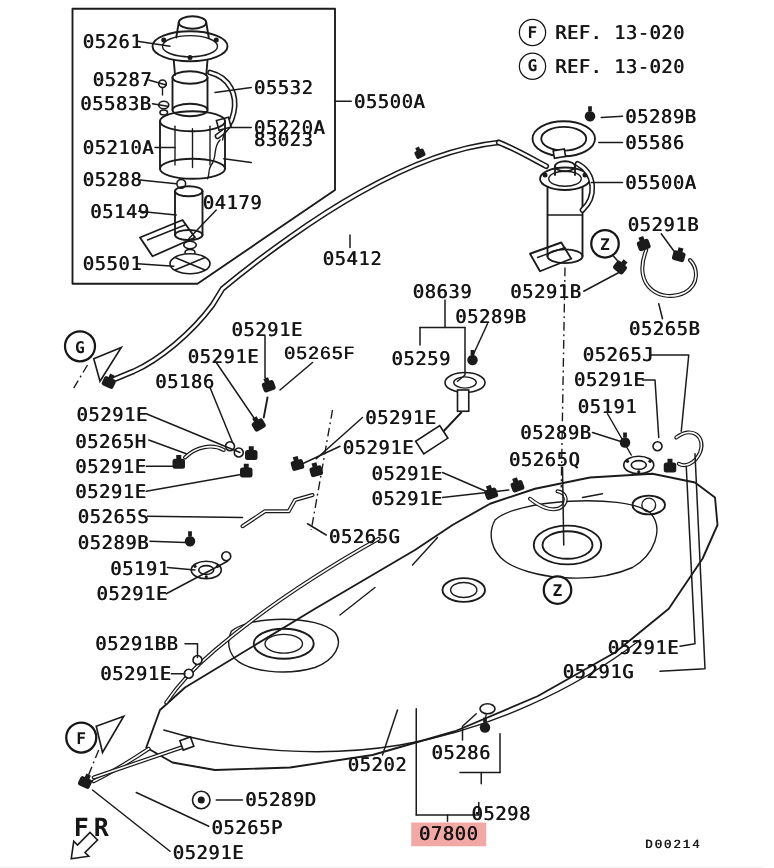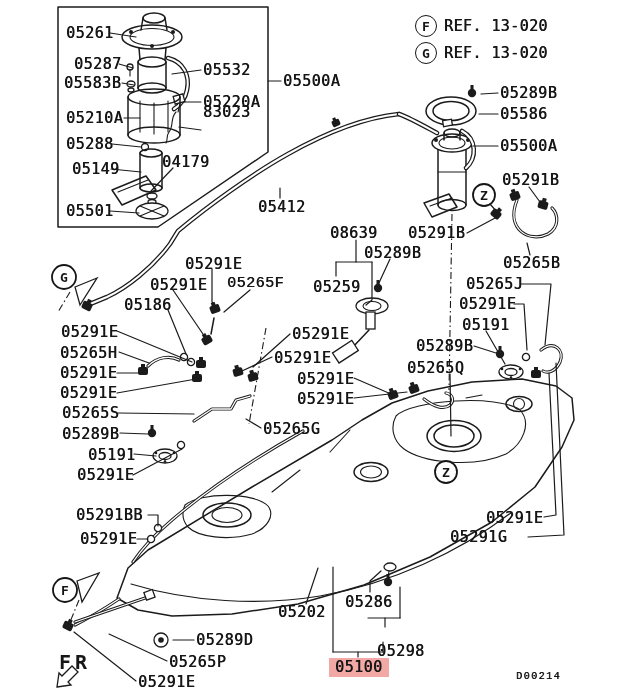--- a/index.html
+++ b/index.html
@@ -355,21 +355,21 @@
       <div class="plabel" style="left: 292px; top: 327px;">05291E</div>
       <div class="plabel" style="left: 274px; top: 351px;">05291E</div>
       <div class="plabel" style="left: 297px; top: 372px;">05291E</div>
       <div class="plabel" style="left: 297px; top: 392px;">05291E</div>
       <div class="plabel" style="left: 263px; top: 422px;">05265G</div>
       <div class="plabel" style="left: 76px; top: 508px;">05291BB</div>
       <div class="plabel" style="left: 80px; top: 532px;">05291E</div>
       <div class="plabel" style="left: 278px; top: 605px;">05202</div>
       <div class="plabel" style="left: 345px; top: 595px;">05286</div>
       <div class="plabel" style="left: 377px; top: 628px; margin-top: 16px;">05298</div>
-      <div class="plabel hl" style="left: 335px; top: 660px; background: rgb(242, 168, 165);">05100</div>
+      <div class="plabel hl" style="left: 335px; top: 660px; background: rgb(242, 168, 165);">07800</div>
       <div class="plabel" style="left: 486px; top: 511px;">05291E</div>
       <div class="plabel" style="left: 450px; top: 530px;">05291G</div>
       <div class="plabel" style="left: 196px; top: 633px;">05289D</div>
       <div class="plabel" style="left: 169px; top: 655px;">05265P</div>
       <div class="plabel" style="left: 138px; top: 675px;">05291E</div>
     </div>
 
   <div class="ref-row" style="left:415px; top:15px;">
     <span class="ref-circ">F</span>
     <span class="ref-text">REF. 13-020</span>

